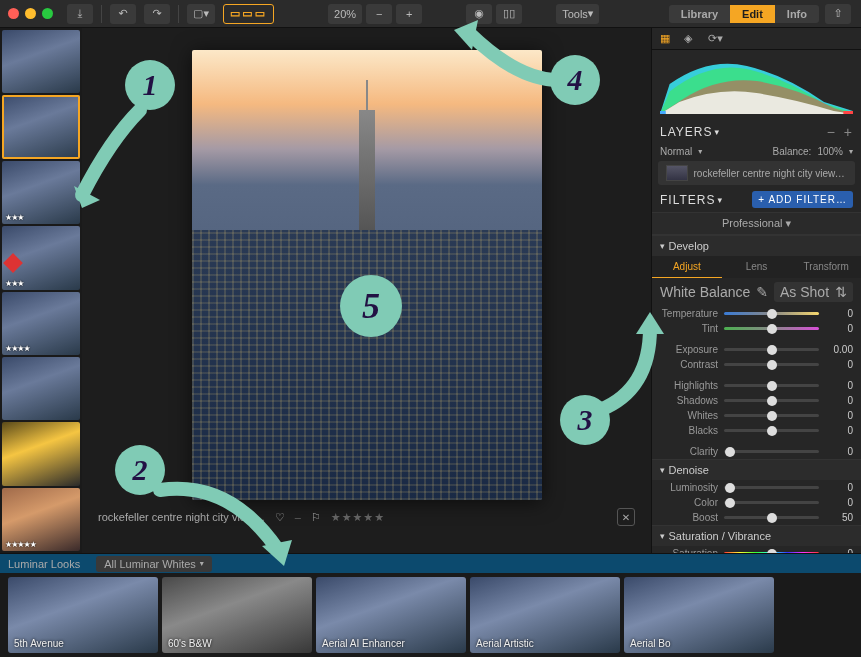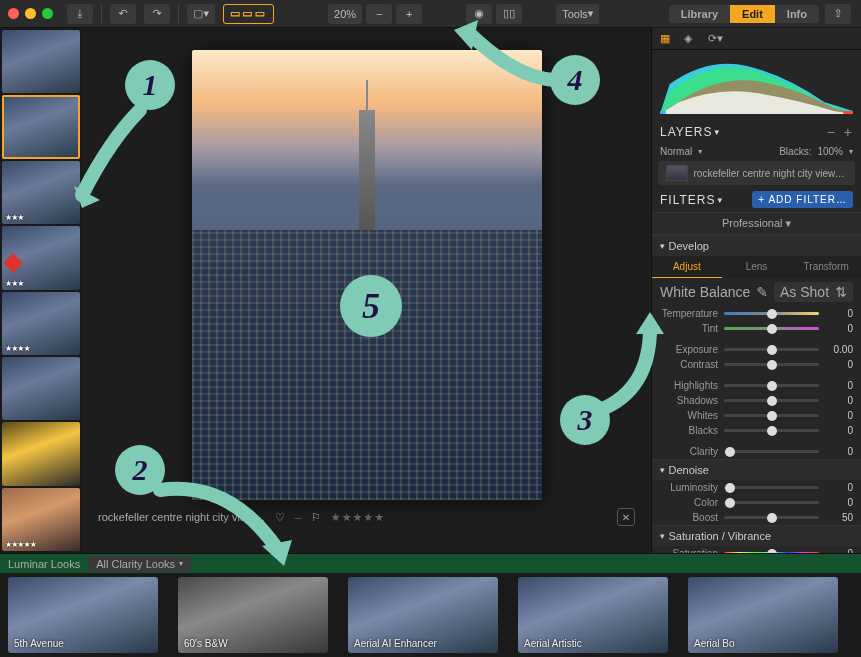--- a/index.html
+++ b/index.html
@@ -55,23 +55,23 @@
   .wb-select { flex:1; background:#333; border-radius:3px; padding:2px 6px; display:flex; justify-content:space-between; align-items:center;}
   .sliderrow { display:flex; align-items:center; padding:2px 8px; gap:6px; font-size:10px;}
   .sliderrow .lbl { width:58px; text-align:right; color:#999;}
   .sliderrow .track { flex:1; height:3px; background:#444; border-radius:2px; position:relative;}
   .sliderrow.temp .track { background: linear-gradient(90deg,#3a7bd5,#888,#f5d76e);}
   .sliderrow.tint .track { background: linear-gradient(90deg,#4caf50,#888,#d84fd8);}
   .sliderrow.colorgrad .track { background: linear-gradient(90deg,#f33,#ff3,#3f3,#3ff,#33f,#f3f,#f33);}
   .sliderrow .knob { position:absolute; top:50%; left:50%; transform:translate(-50%,-50%); width:10px;height:10px;background:#ddd;border-radius:50%;}
   .sliderrow .val { width:28px; text-align:right; color:#ccc;}
 
-  .looksbar { height: 20px; background:#14532d; display:flex; align-items:center; gap:8px; padding:0 8px; font-size:11px; border-top:1px solid #111;}
+  .looksbar { height: 20px; background:#0c4a6e; display:flex; align-items:center; gap:16px; padding:0 8px; font-size:11px; border-top:1px solid #111;}
   .looksbar .dd { background:#393939; padding:2px 8px; border-radius:3px; display:flex; align-items:center; gap:4px;}
-  .looks-row { height:84px; display:flex; gap:20px; padding:4px 8px; overflow:hidden; background:#1a1a1a;}
+  .looks-row { height:84px; display:flex; gap:4px; padding:4px 8px; overflow:hidden; background:#1a1a1a;}
   .look { min-width:150px; height:76px; background: linear-gradient(160deg,#3a4a6a,#7a8aaa 40%,#2a3a4a); border-radius:3px; position:relative;}
   .look.bw { filter: grayscale(1);}
   .look .lk-label { position:absolute; bottom:4px; left:6px; font-size:10px; color:#eee; text-shadow:0 0 3px #000;}
 
   
   .callout { position:absolute; pointer-events:none; }
   .badge { width:50px;height:50px;border-radius:50%; background:#80cbb5; color:#214; display:flex; align-items:center; justify-content:center; font-family: "Segoe Script","Comic Sans MS",cursive; font-size:30px; font-weight:bold; font-style: italic; }
   .arrow-svg { position:absolute; }
 </style>
 </head>
@@ -177,21 +177,21 @@
       <span>LAYERS</span>
         <span style="font-size:9px;margin-left:2px">▾</span>
       <span class="plus-minus">
           <span>−</span>
           <span>+</span>
         </span>
     </div>
     <div class="layerrow">
       <span>Normal</span>
         <span style="font-size:8px">▾</span>
-      <span style="margin-left:auto">Blacks:</span>
+      <span style="margin-left:auto">Balance:</span>
       <span>100%</span>
         <span style="font-size:8px">▾</span>
     </div>
     <div class="layer-file">
       <div class="layerthumb"></div>
       <span style="white-space:nowrap;overflow:hidden;text-overflow:ellipsis;">rockefeller centre night city view.jpg</span>
     </div>
 
     <div class="section-head">
       <span>FILTERS</span>
@@ -324,21 +324,21 @@
           <span class="val">0</span>
         </div>
       </div>
 
   </div>
 </div>
 
 <div class="looksbar">
   <span>Luminar Looks</span>
   <div class="dd">
-      <span>All Clarity Looks</span>
+      <span>All Luminar Whites</span>
       <span style="font-size:8px">▾</span>
     </div>
 </div>
 <div class="looks-row">
   <div class="look">
       <span class="lk-label">5th Avenue</span>
     </div>
   <div class="look bw">
       <span class="lk-label">60's B&amp;W</span>
     </div>

